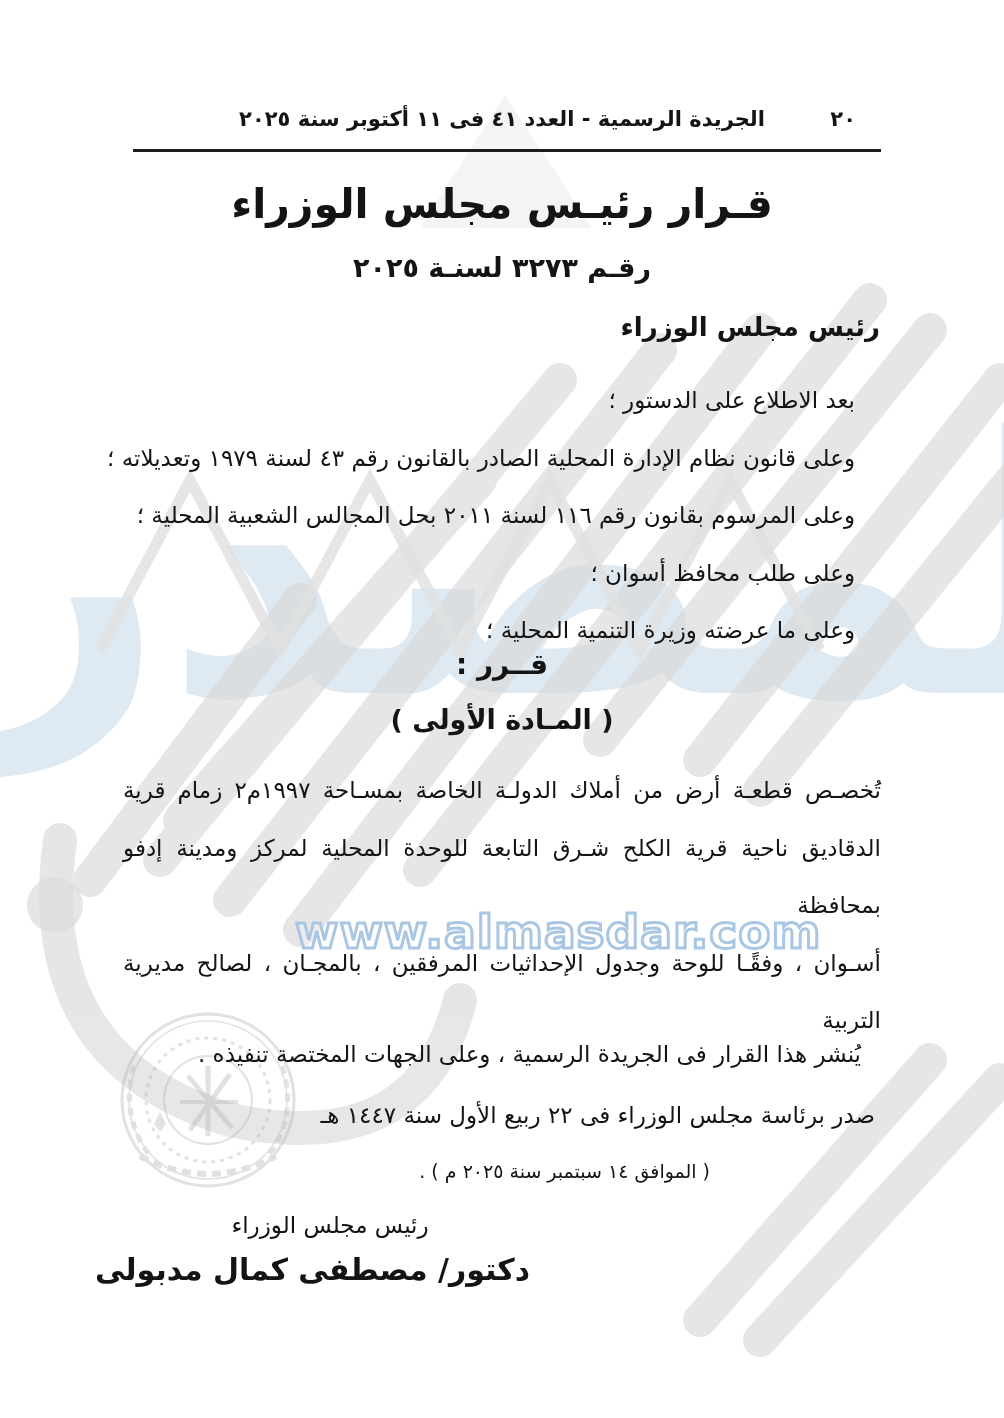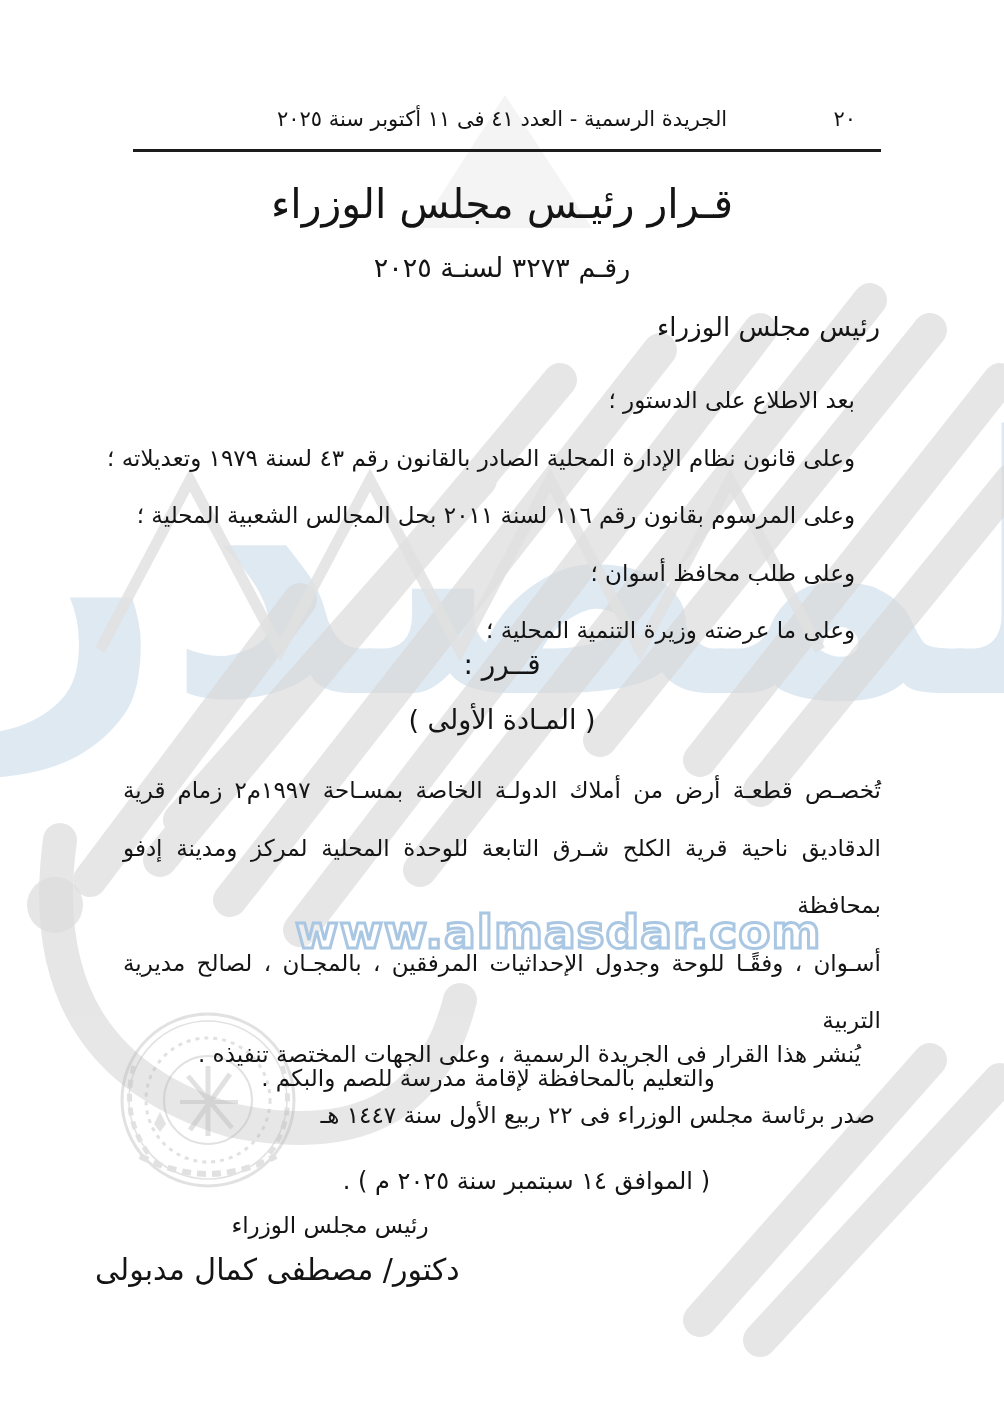--- a/index.html
+++ b/index.html
@@ -5,21 +5,21 @@
   html,body{margin:0;padding:0;background:#e8e8e8;}
   .page{
     position:relative;width:1004px;height:1418px;margin:0 auto;
     background:#ffffff;overflow:hidden;
     font-family:"DejaVu Sans",sans-serif;color:#141414;
   }
   .ar{direction:rtl;unicode-bidi:plaintext;}
   .abs{position:absolute;}
   .center-wrap{left:52px;width:900px;text-align:center;}
   .nowrap{white-space:nowrap;}
-  .bold{font-weight:normal;}
+  .bold{font-weight:bold;}
 
   
   .wm{pointer-events:none;}
   .wm-blue-word{
     top:392px;left:-40px;font-size:356px;font-weight:bold;line-height:1;
     color:#cbdbeb;opacity:.6;letter-spacing:14px;white-space:nowrap;z-index:0;
     direction:rtl;
   }
   .wm-gray-svg{top:0;left:0;z-index:1;}
   .wm-url{
@@ -41,21 +41,21 @@
   .opener{top:312px;right:124px;font-size:26px;}
   .preamble{top:372px;right:149px;text-align:right;font-size:23px;line-height:57.5px;}
   .decided{top:648px;font-size:28px;}
   .art-head1{top:704px;font-size:27px;}
   .art1-body{top:762px;left:95px;width:786px;font-size:23px;line-height:57.5px;}
   .art1-body .jline{text-align:justify;text-align-last:justify;margin-left:28px;}
   .art1-body .cline{text-align:center;text-align-last:center;}
   .art-head2{top:984px;font-size:27px;}
   .art2-line{top:1041px;right:143px;font-size:23px;}
   .issued-hijri{top:1102px;right:129px;font-size:23px;}
-  .issued-greg{top:1160px;right:294px;font-size:24px;margin-top:7px;}
+  .issued-greg{top:1160px;right:294px;font-size:19px;}
   .sig-title{top:1212px;left:130px;width:400px;text-align:center;font-size:23px;}
   .sig-name{top:1252px;left:95px;width:440px;text-align:left;font-size:30px;}
 </style>
 </head>
 <body>
 
 <div class="page">
 
   <div class="abs wm wm-blue-word">المصدر</div>
 
@@ -116,21 +116,20 @@
     </div>
 
     <div class="abs center-wrap ar bold decided">قــرر :</div>
 
     <div class="abs center-wrap ar bold art-head1">( المـادة الأولى )</div>
 
     <div class="abs ar art1-body">
       <div class="jline">تُخصـص قطعـة أرض من أملاك الدولـة الخاصة بمسـاحة ١٩٩٧م٢ زمام قرية</div>
       <div class="jline">الدقاديق ناحية قرية الكلح شـرق التابعة للوحدة المحلية لمركز ومدينة إدفو بمحافظة</div>
       <div class="jline">أسـوان ، وفقًـا للوحة وجدول الإحداثيات المرفقين ، بالمجـان ، لصالح مديرية التربية</div>
-      <div class="cline">والتعليم بالمحافظة لإقامة مدرسة للصم والبكم .</div>
     </div>
 
 
     <div class="abs ar nowrap art2-line">يُنشر هذا القرار فى الجريدة الرسمية ، وعلى الجهات المختصة تنفيذه .</div>
 
     <div class="abs ar nowrap issued-hijri">صدر برئاسة مجلس الوزراء فى ٢٢ ربيع الأول سنة ١٤٤٧ هـ</div>
     <div class="abs ar nowrap issued-greg">( الموافق ١٤ سبتمبر سنة ٢٠٢٥ م ) .</div>
 
     <div class="abs ar sig-title">رئيس مجلس الوزراء</div>
     <div class="abs ar bold sig-name">دكتور/ مصطفى كمال مدبولى</div>

